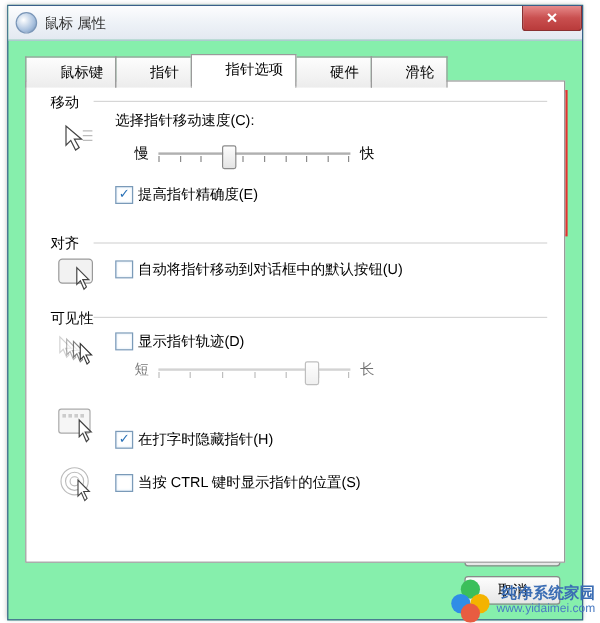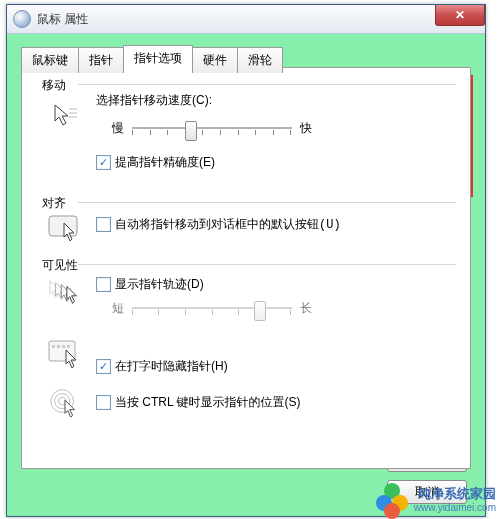--- a/index.html
+++ b/index.html
@@ -63,21 +63,21 @@
     position:absolute;
     left:14px; top:40px;
     display:flex;
     align-items:flex-end;
     z-index:2;
   }
   .tab {
     border:1px solid #9a9a9a;
     border-bottom:none;
     background: linear-gradient(to bottom,#fdfdfd,#ececec);
-    padding:4px 10px 4px 10px;
+    padding:4px 10px 4px 28px;
     font-size:12px;
     margin-right:-1px;
     position:relative;
     top:1px;
   }
   .tab.active {
     background:#fff;
     z-index:3;
     padding-bottom:5px;
     top:0;
@@ -278,21 +278,21 @@
         </div>
         <span>快</span>
       </div>
 
       <div class="row" style="position:absolute; left:60px; top:68px;">
         <span class="chk checked"></span>
         <span>提高指针精确度(E)</span>
       </div>
     </div>
 
-    <div class="group" style="top:136px; height:48px;font-family:Liberation Mono, monospace;">
+    <div class="group" style="top:136px; height:48px;">
       <div class="legend">对齐</div>
       <div class="line"></div>
 
       <div class="iconbox" style="top:8px;">
         <svg width="34" height="28" viewBox="0 0 34 28">
           <rect x="1" y="1" width="28" height="20" rx="3" fill="#f2f2f2" stroke="#999"></rect>
           <path d="M16 8 L16 22 L19 19 L22 26 L24 24 L21 18 L26 18 Z" fill="#fff" stroke="#444"></path>
         </svg>
       </div>
 

